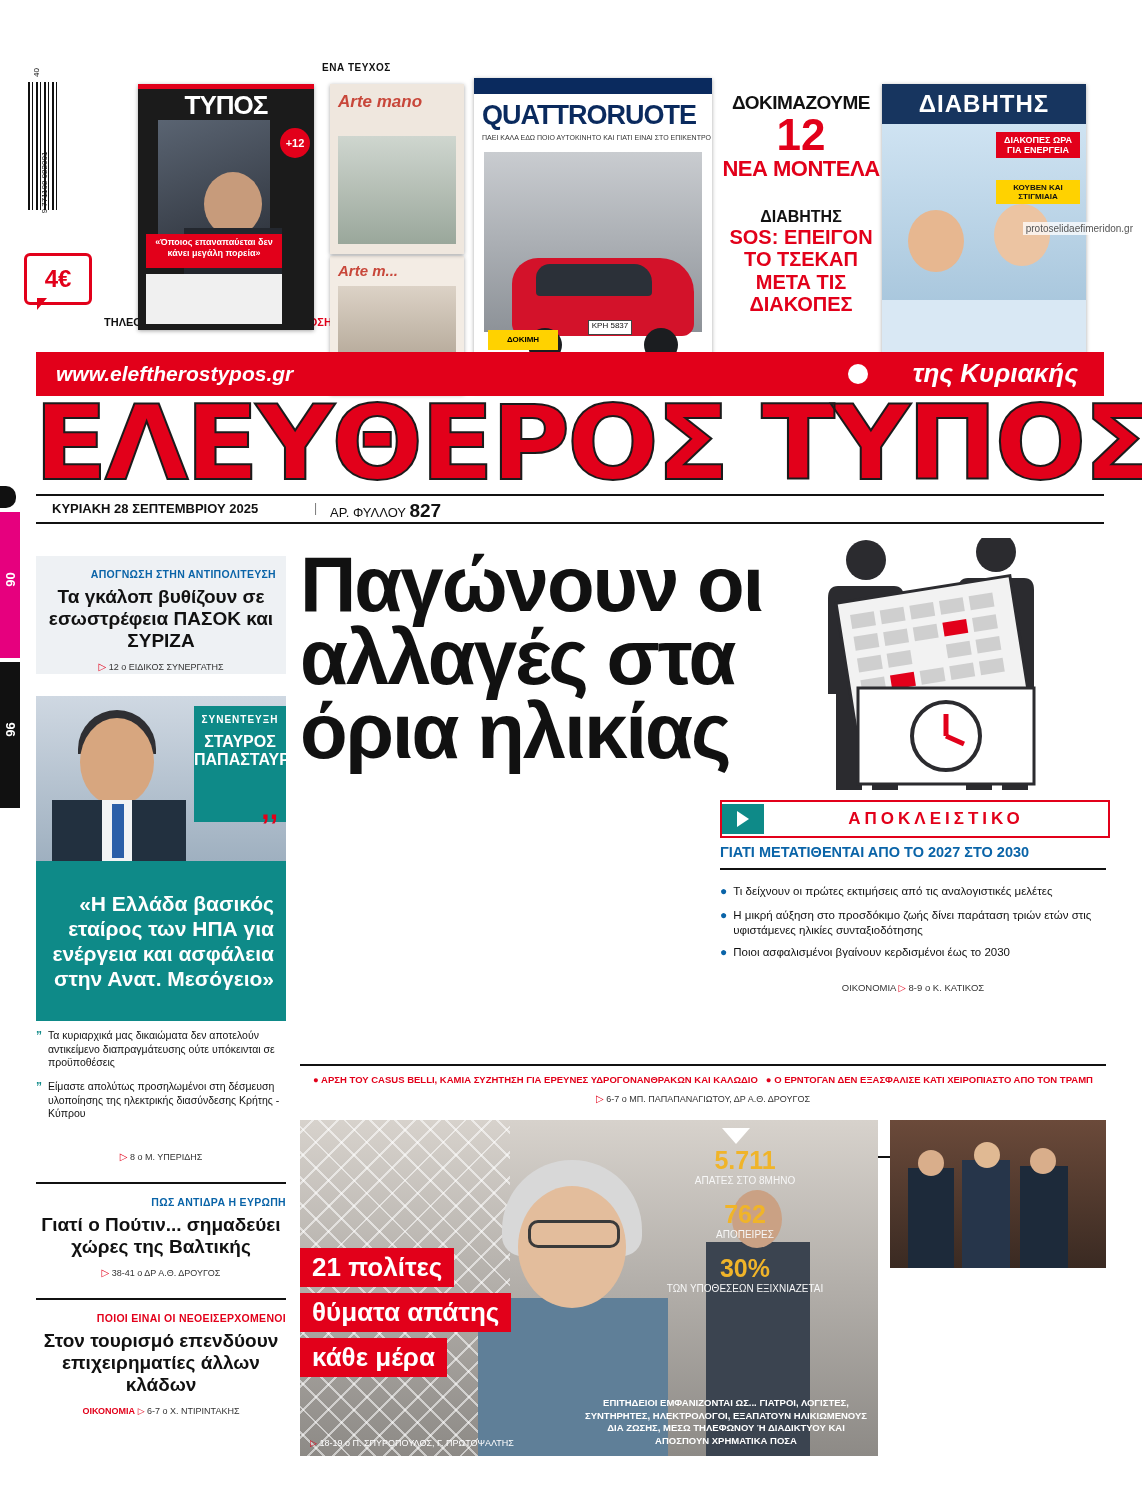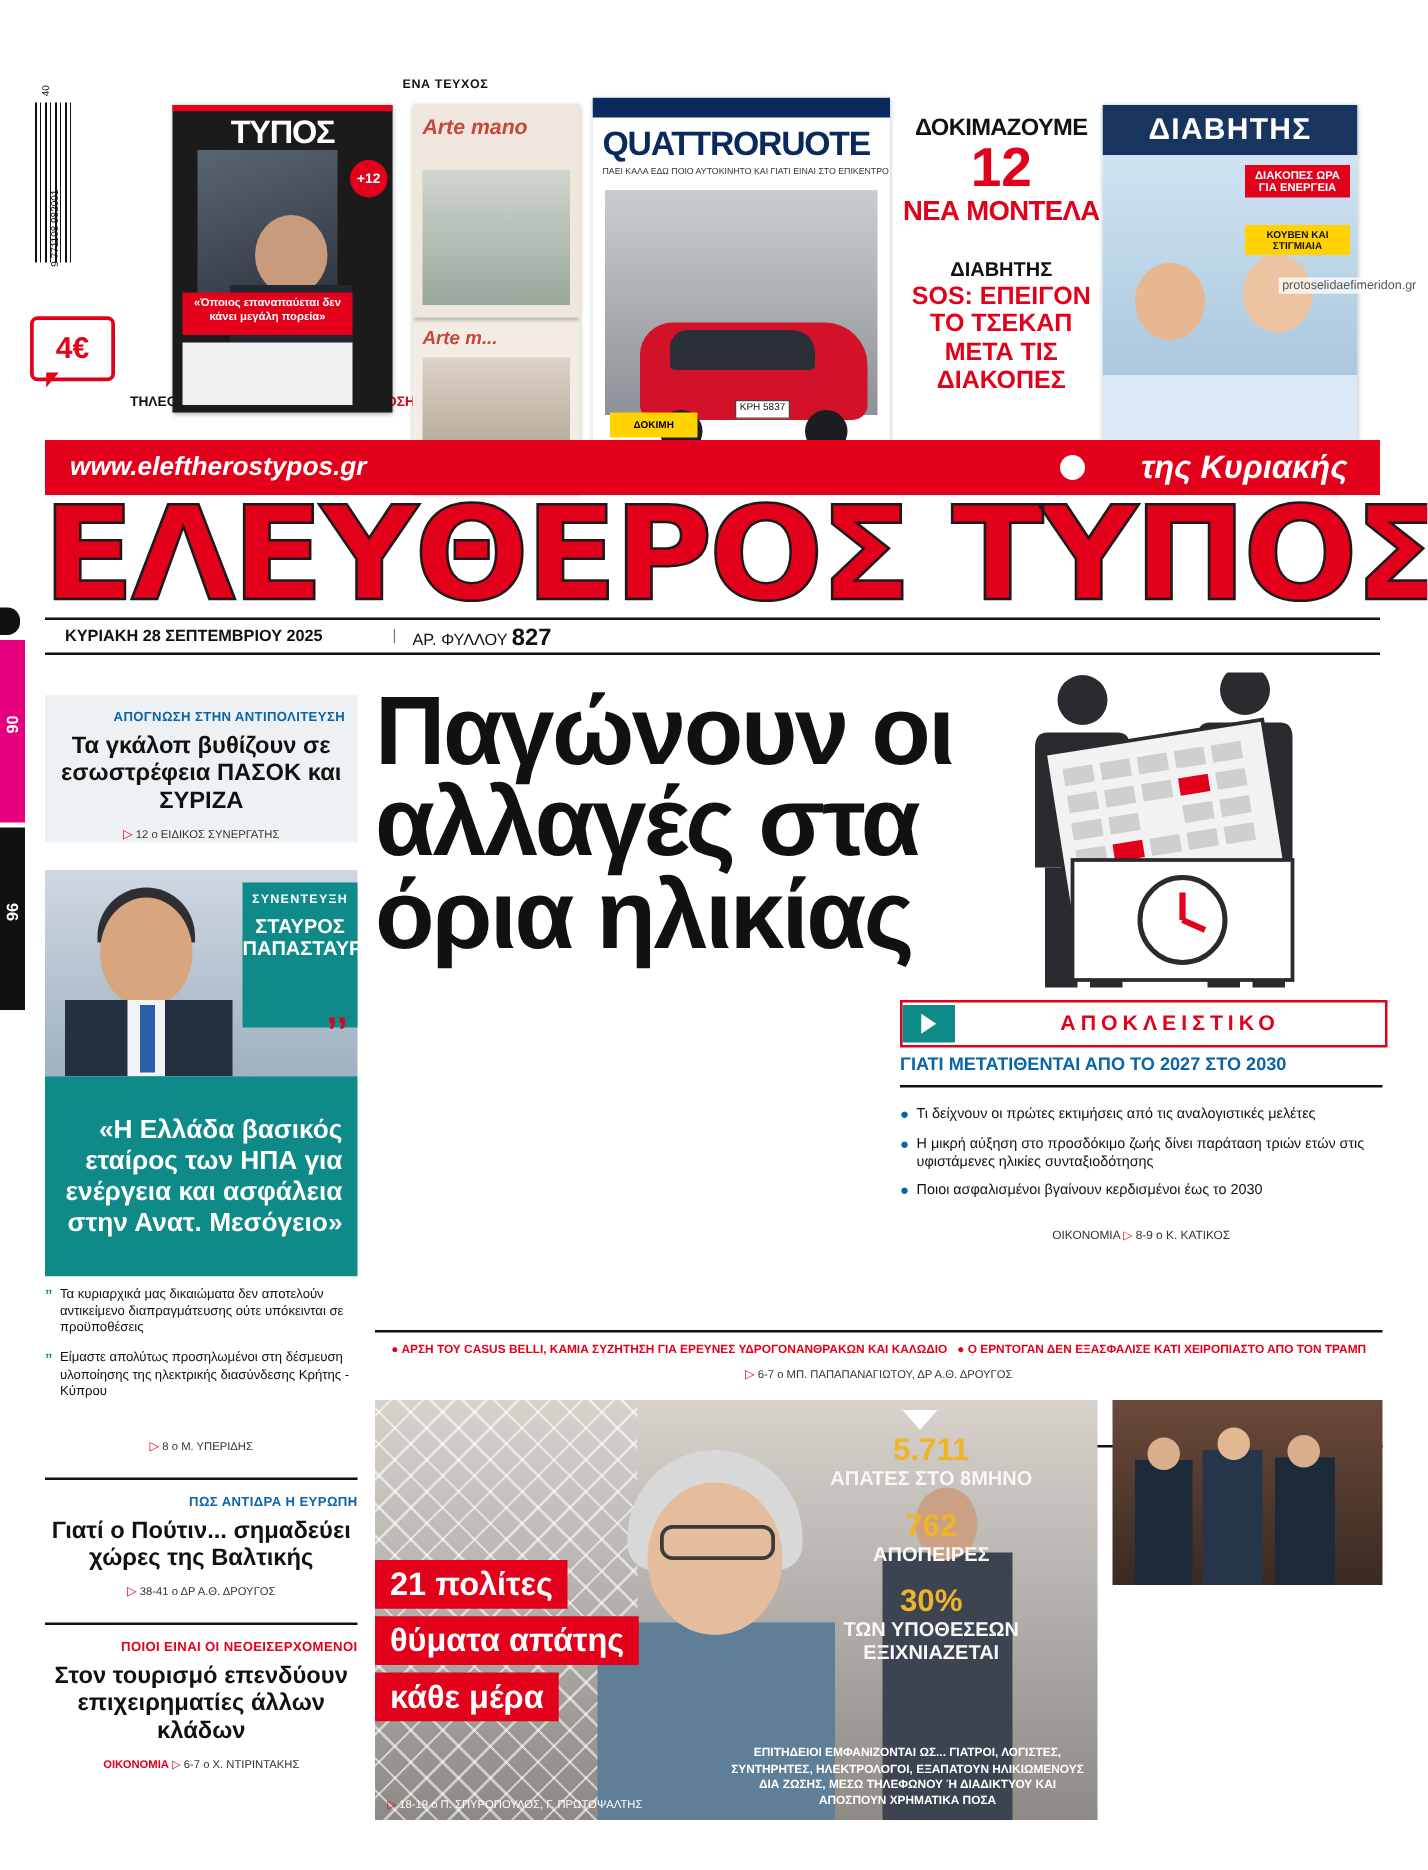--- a/index.html
+++ b/index.html
@@ -157,21 +157,21 @@
   .bphoto .oldhair{position:absolute;left:24px;top:0;width:140px;height:96px;border-radius:70px 70px 20px 20px;background:#d8d8d8;}
   .bphoto .oldface{position:absolute;left:40px;top:26px;width:108px;height:122px;border-radius:50%;background:#e3bd9c;}
   .bphoto .oldbody{position:absolute;left:0;top:138px;width:190px;height:200px;background:#5f7f98;}
   .bphoto .glass{position:absolute;left:50px;top:60px;width:86px;height:22px;border:3px solid #3a3a3a;border-radius:10px;}
   .bphoto .man{position:absolute;left:396px;top:70px;width:120px;height:266px;}
   .bphoto .manhead{position:absolute;left:36px;top:0;width:50px;height:58px;border-radius:50%;background:#caa184;}
   .bphoto .manbody{position:absolute;left:10px;top:52px;width:104px;height:214px;background:#3b4450;}
   .statbox{position:absolute;left:360px;top:26px;width:170px;color:#fff;text-align:center;}
   .statbox .tri{position:absolute;left:62px;top:-18px;width:0;height:0;border-left:14px solid transparent;border-right:14px solid transparent;border-top:16px solid #fff;}
   .statbox .n{font-size:25px;font-weight:bold;color:#f0b429;}
-  .statbox .l{font-size:16px;font-weight:bold;color:#f7f7f7;line-height:1.1;margin-bottom:14px;}
+  .statbox .l{font-size:10px;font-weight:normal;color:#f7f7f7;line-height:1.1;margin-bottom:14px;}
   .redtags{position:absolute;left:0;top:128px;}
   .redtag{display:inline-block;background:#e2001a;color:#fff;font-size:26px;font-weight:bold;padding:4px 12px;margin-bottom:6px;}
   .bcap{position:absolute;left:280px;bottom:8px;width:292px;text-align:center;color:#fff;font-size:9.5px;line-height:1.35;font-weight:bold;}
   .bref{position:absolute;left:10px;bottom:8px;color:#fff;font-size:9px;}
 
   
   .rbox{position:absolute;left:890px;top:1120px;width:216px;height:336px;}
   .rbox .photo{position:absolute;left:0;top:0;width:216px;height:148px;background:linear-gradient(180deg,#6b4a3a,#3a2a22);overflow:hidden;}
   .rbox .photo .p1{position:absolute;left:18px;top:48px;width:46px;height:100px;background:#1d2a3a;}
   .rbox .photo .p2{position:absolute;left:72px;top:40px;width:48px;height:108px;background:#26354a;}

